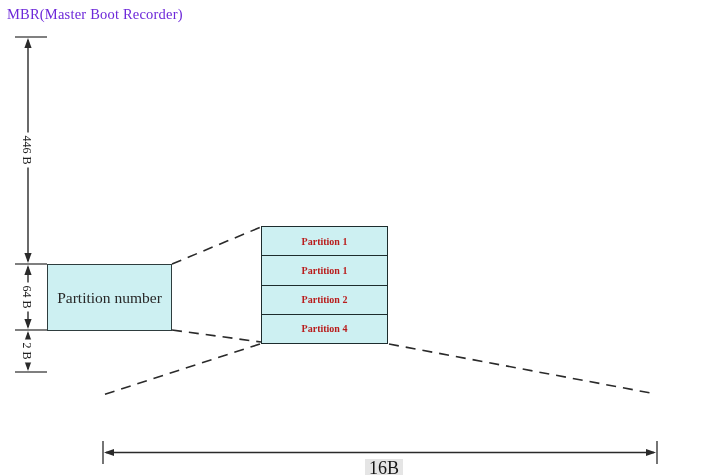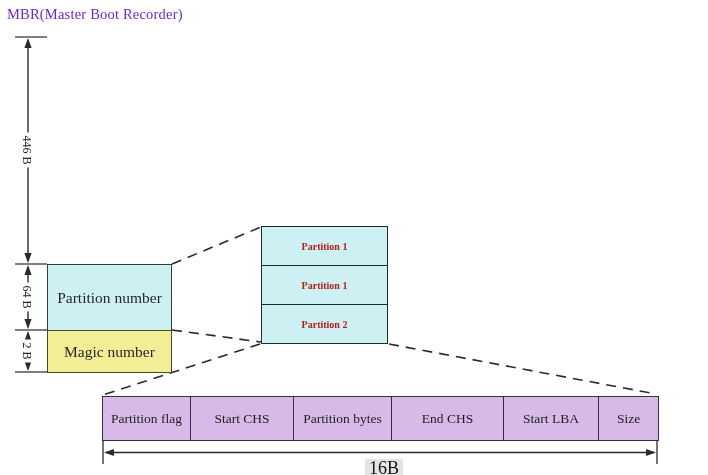--- a/index.html
+++ b/index.html
@@ -173,38 +173,28 @@
       <polygon points="104,452.5 114,448.9 114,456.1" stroke="none"></polygon>
       <polygon points="656,452.5 646,448.9 646,456.1" stroke="none"></polygon>
     </g>
   </svg>
 
   <div class="abs" id="diagram-title">MBR(Master Boot Recorder)</div>
 
   <div class="abs mbr-block" id="partition-table-block">
     <span>Partition number</span>
   </div>
-  <div class="abs mbr-block" id="magic-number-block">
-    <span>Magic number</span>
-  </div>
 
   <span class="abs size-label" id="size-label-bootloader">446 B</span>
   <span class="abs size-label" id="size-label-ptable">64 B</span>
   <span class="abs size-label" id="size-label-magic">2 B</span>
 
   <div class="abs" id="partition-list">
     <div class="partition-row">Partition 1</div>
     <div class="partition-row">Partition 1</div>
     <div class="partition-row">Partition 2</div>
+    <div class="partition-row">Partition 4</div>
   </div>
 
-  <div class="abs" id="entry-row">
-    <div class="entry-cell" id="entry-cell-0">Partition flag</div>
-    <div class="entry-cell" id="entry-cell-1">Start CHS</div>
-    <div class="entry-cell" id="entry-cell-2">Partition bytes</div>
-    <div class="entry-cell" id="entry-cell-3">End CHS</div>
-    <div class="entry-cell" id="entry-cell-4">Start LBA</div>
-    <div class="entry-cell" id="entry-cell-5">Size</div>
-  </div>
 
   <span class="abs" id="total-width-label">16B</span>
 
 </div>
 
 </body></html>

